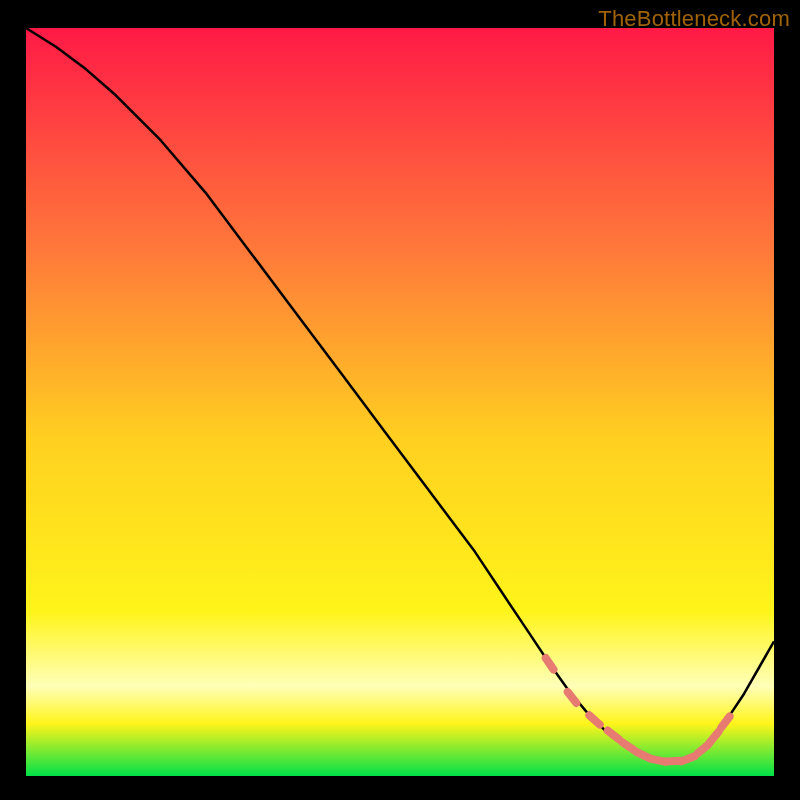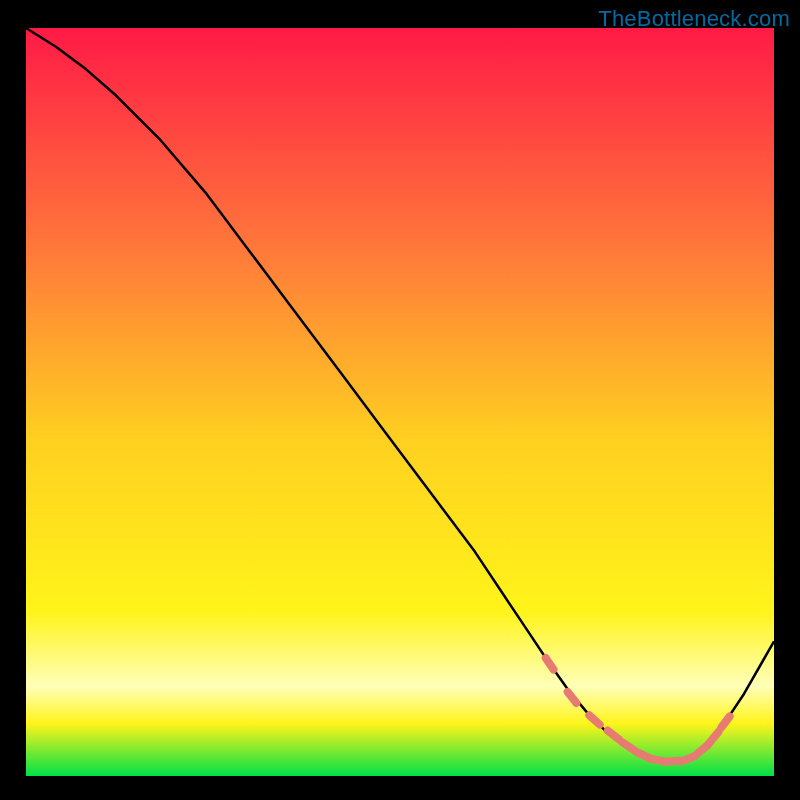--- a/index.html
+++ b/index.html
@@ -17,21 +17,21 @@
   svg {
     display: block;
   }
   .watermark {
     position: absolute;
     top: 6px;
     right: 10px;
     font-family: Arial, Helvetica, sans-serif;
     font-size: 22px;
     font-weight: 500;
-    color: #0369a1;
+    color: #a16207;
     letter-spacing: 0.2px;
   }
 </style>
 </head>
 <body>
 
 <div class="chart-container">
   <svg id="chart-svg" width="800" height="800" viewBox="0 0 800 800">
       <defs>
         <linearGradient id="bg-grad" x1="0" y1="0" x2="0" y2="1">

